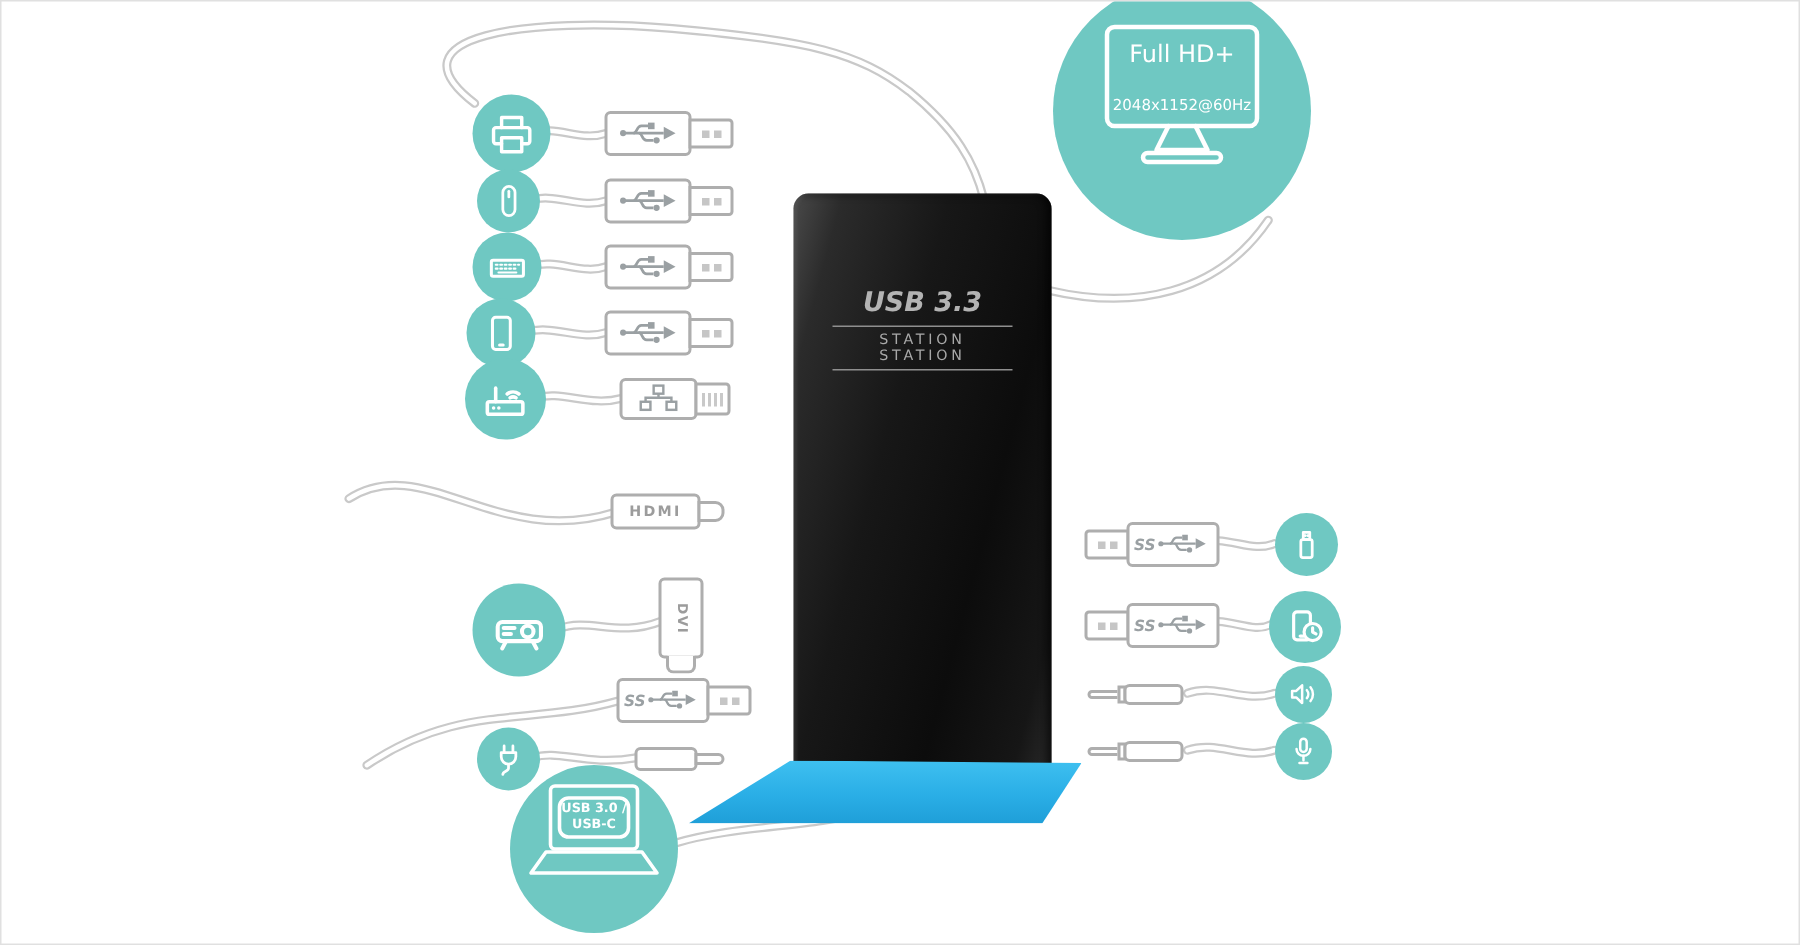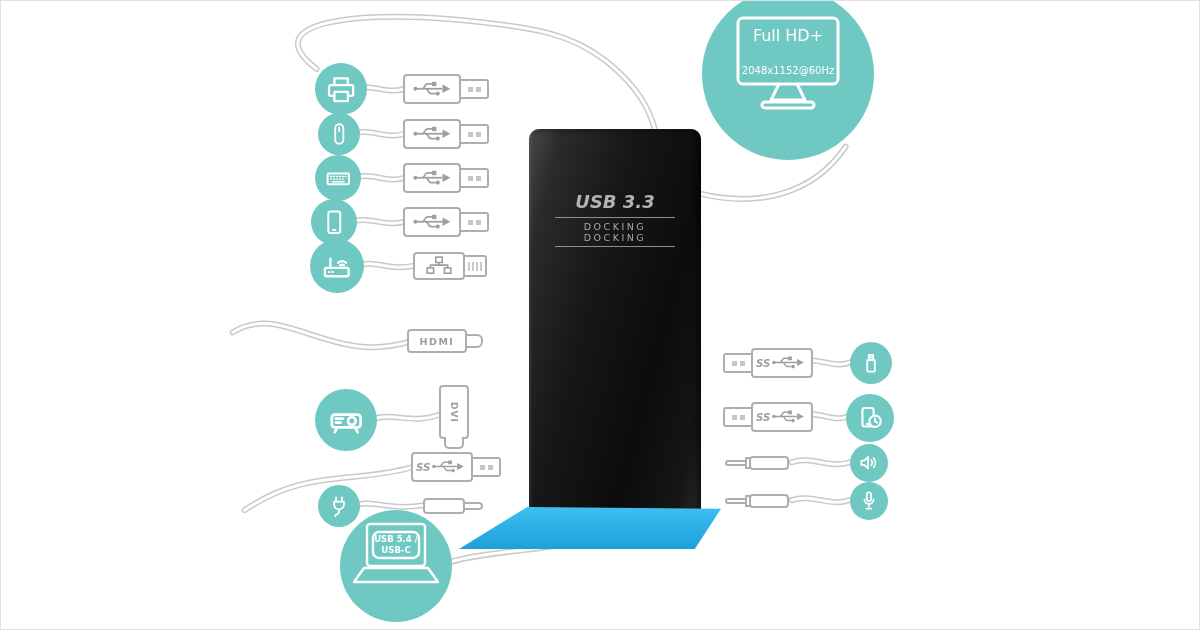--- a/index.html
+++ b/index.html
@@ -146,21 +146,21 @@
     </g>
     <g>
       <path class="cable-outer" d="M 792 500 C 812 493 830 507 850 500"></path>
       <path class="cable-inner" d="M 792 500 C 812 493 830 507 850 500"></path>
     </g>
   </svg>
 
   <div class="dock">
     <div class="dock-text">
       <div class="model">USB 3.3</div>
-      <div class="dock-sub">DOCKING DOCKING</div>
+      <div class="dock-sub">STATION STATION</div>
     </div>
   </div>
   <div class="stand"></div>
 
   <div class="badge" style="left:701px; top:-13px; width:172px; height:172px;">
     <svg viewBox="0 0 172 172" style="width:100%;height:100%">
       <g stroke="#fff" stroke-width="3" fill="none" stroke-linecap="round" stroke-linejoin="round">
         <rect x="36" y="30" width="100" height="66" rx="5"></rect>
         <path d="M77 96 l-8 16 h34 l-8 -16"></path>
         <rect x="60" y="114" width="52" height="6" rx="3"></rect>
@@ -242,21 +242,21 @@
 
   <div class="badge" style="left:339px; top:509px; width:112px; height:112px;">
     <svg viewBox="0 0 112 112" style="width:100%;height:100%">
       <g stroke="#fff" stroke-width="2.4" fill="none" stroke-linecap="round" stroke-linejoin="round">
         <rect x="27" y="14" width="58" height="42" rx="3"></rect>
         <path d="M14 72 L98 72 L88 58 L24 58 Z"></path>
         <rect x="33" y="22" width="46" height="26" rx="6"></rect>
       </g>
     </svg>
     <div class="laptop-text">
-      <div>USB 5.4 /</div>
+      <div>USB 3.0 /</div>
       <div>USB-C</div>
     </div>
   </div>
 
   <div class="badge" style="left:849px; top:341px; width:42px; height:42px;">
     <svg viewBox="0 0 24 24">
         <g class="stroke">
       <rect x="8.5" y="9" width="7" height="11" rx="1.2"></rect>
       <rect x="10" y="4.5" width="4" height="4.5"></rect>
       <path d="M11.2 6.6 h0.01 M12.9 6.6 h0.01"></path>

